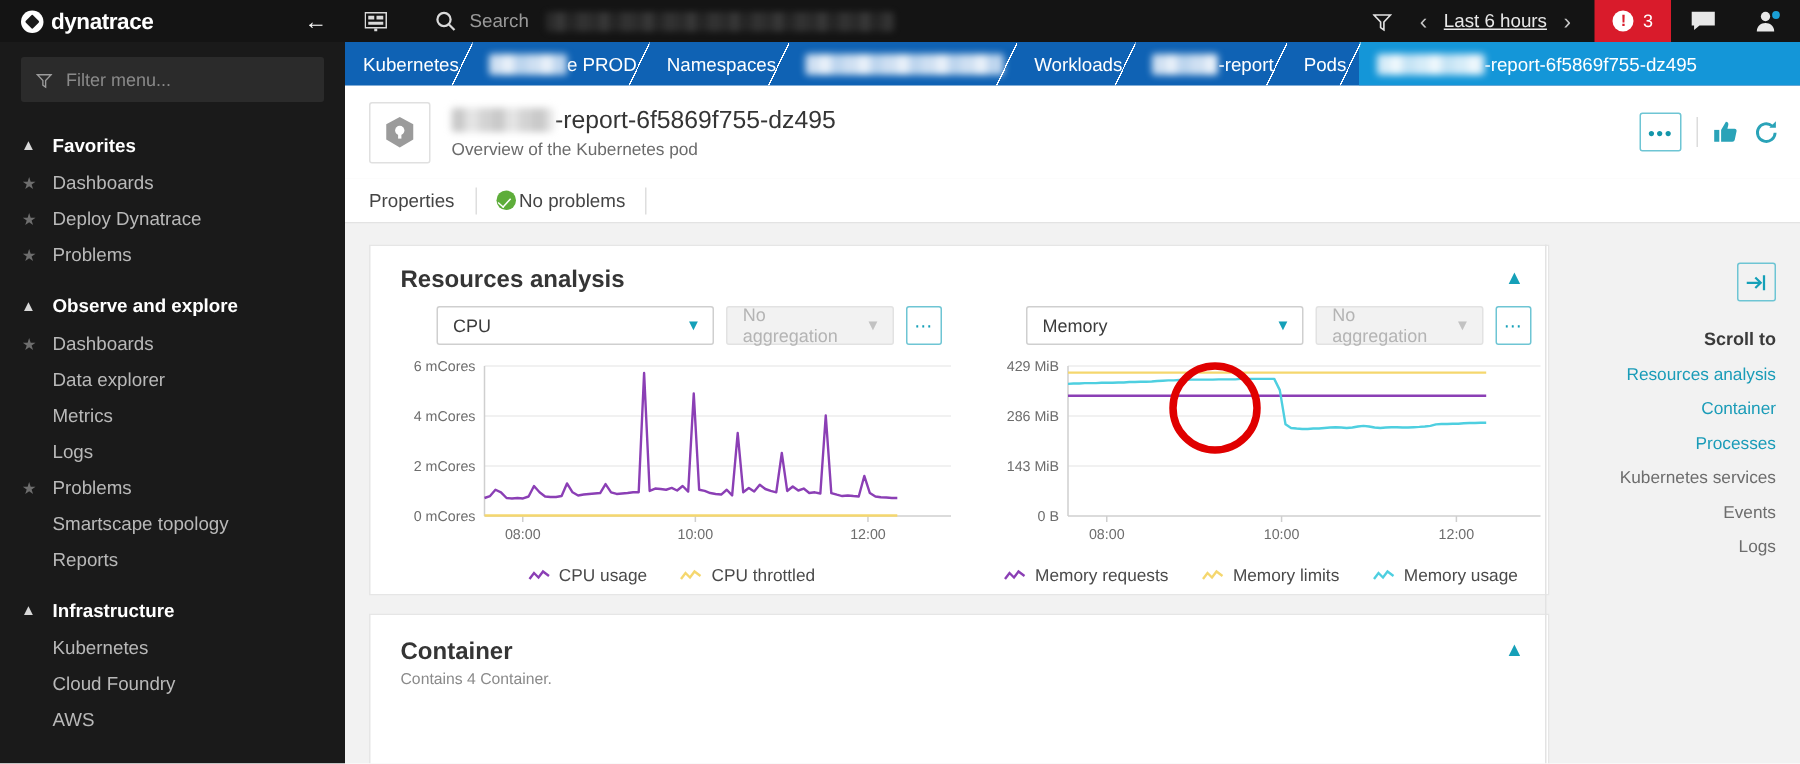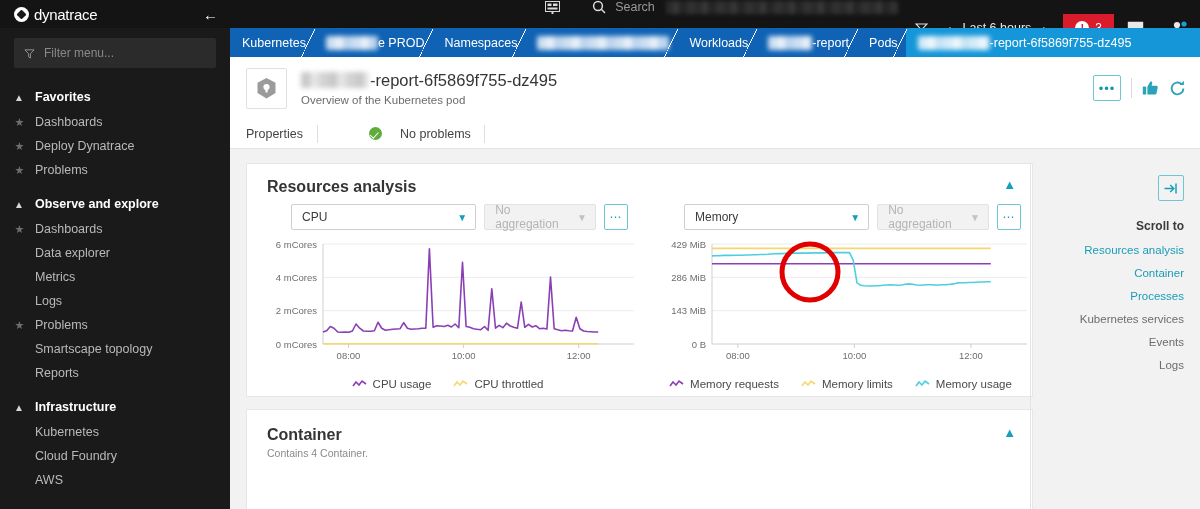--- a/index.html
+++ b/index.html
@@ -22,21 +22,21 @@
   .logo { display: flex; align-items: center; gap: 5px; }
   .logo-mark {
     width: 15px; height: 15px; border-radius: 50%;
     background: #ffffff; position: relative; flex: 0 0 15px;
   }
   .logo-mark::after {
     content: ""; position: absolute; left: 4px; top: 4px;
     width: 7px; height: 7px; background: #1a1a1a;
     transform: rotate(45deg); border-radius: 1px;
   }
-  .logo-text { color: #ffffff; font-size: 15px; letter-spacing: -0.3px; font-weight: 400; }
+  .logo-text { color: #ffffff; font-size: 15px; letter-spacing: -0.3px; font-weight: 700; }
   .sb-back { color: #ffffff; font-size: 15px; line-height: 1; cursor: pointer; }
 
   .filter-box {
     margin: 10px 14px 16px 14px; height: 30px; background: #2b2b2b;
     border-radius: 2px; display: flex; align-items: center; gap: 9px; padding: 0 10px;
   }
   .filter-ico { width: 11px; height: 11px; flex: 0 0 11px; }
   .filter-ph { color: #8a8a8a; font-size: 12px; }
 
   .sb-list { margin-top: 12px; }
@@ -54,21 +54,20 @@
   .sb-star.empty { visibility: hidden; }
   .sb-gap { height: 9px; }
 
   
   .main { flex: 1 1 auto; height: 509px; position: relative; background: #f2f2f2; overflow: hidden; }
 
   
   .topbar {
     height: 28px; background: #141414; display: flex; align-items: center;
     position: relative;
-    flex-direction: column;
   }
   .tb-left { display: flex; align-items: center; gap: 14px; padding-left: 13px; }
   .tb-icon { color: #e2e2e2; display: flex; align-items: center; cursor: pointer; }
   .tb-search-wrap { display: flex; align-items: center; gap: 9px; padding-left: 18px; }
   .tb-search-text { color: #9a9a9a; font-size: 12.5px; }
   .tb-blur {
     display: inline-block; height: 13px; margin-left: 2px; border-radius: 2px;
     background: repeating-linear-gradient(90deg,#2c2c2c 0 7px,#3a3a3a 7px 13px,#262626 13px 21px,#343434 21px 29px);
     filter: blur(2.2px); opacity: .95; vertical-align: middle;
   }
@@ -136,21 +135,21 @@
   .act-div { width: 1px; height: 20px; background: #dcdcdc; }
   .act-ico { color: #2aa3b8; cursor: pointer; display: flex; align-items: center; }
 
   
   .tabs {
     background: #ffffff; height: 30px; display: flex; align-items: center;
     padding-left: 16px; border-bottom: 1px solid #e3e3e3;
   }
   .tab { font-size: 12.5px; color: #444444; padding-right: 14px; cursor: pointer; }
   .tab-div { width: 1px; height: 18px; background: #dedede; margin-right: 13px; }
-  .tab-ok { display: flex; align-items: center; gap: 18px; font-size: 12.5px; color: #444444; cursor: pointer; margin-left: 38px; }
+  .tab-ok { display: flex; align-items: center; gap: 2px; font-size: 12.5px; color: #444444; cursor: pointer; }
   .ok-dot {
     width: 13px; height: 13px; border-radius: 50%; background: #5ead3a;
     position: relative; flex: 0 0 13px;
   }
   .ok-dot::after {
     content: ""; position: absolute; left: 3.5px; top: 2.5px; width: 3.5px; height: 6.5px;
     border: solid #ffffff; border-width: 0 1.7px 1.7px 0; transform: rotate(42deg);
   }
 
   

